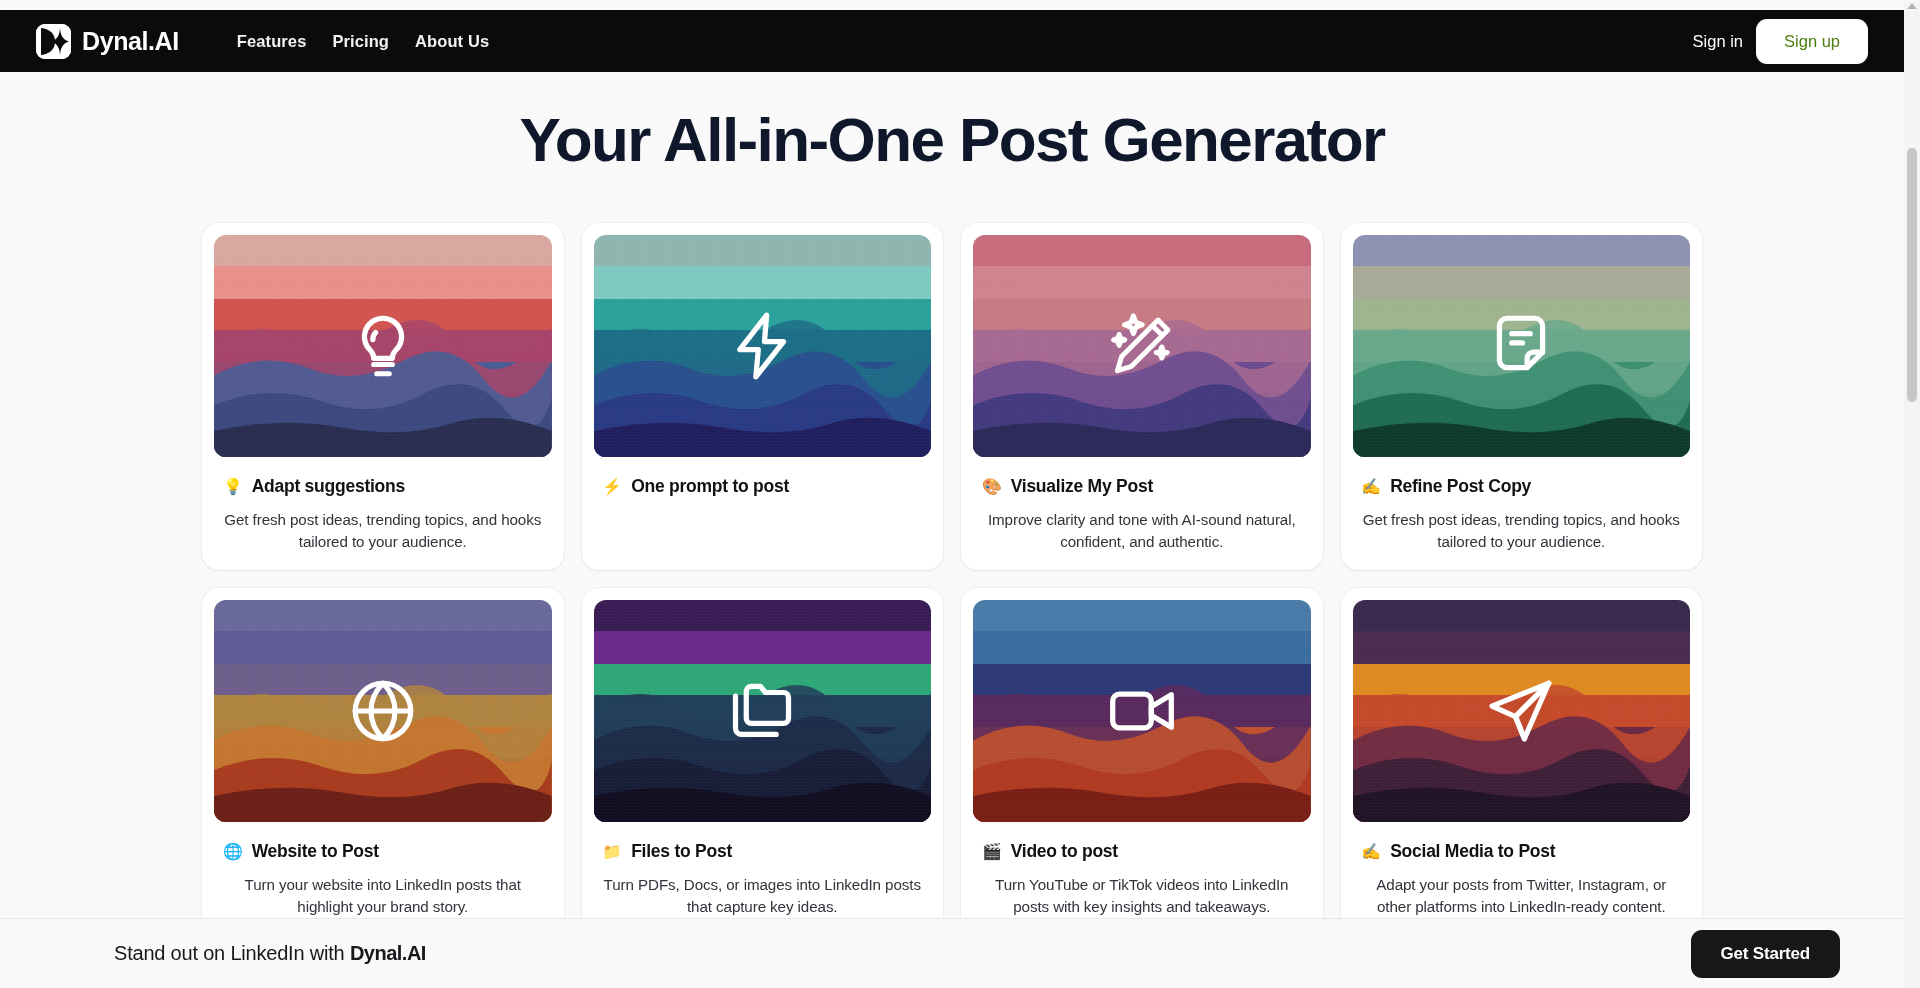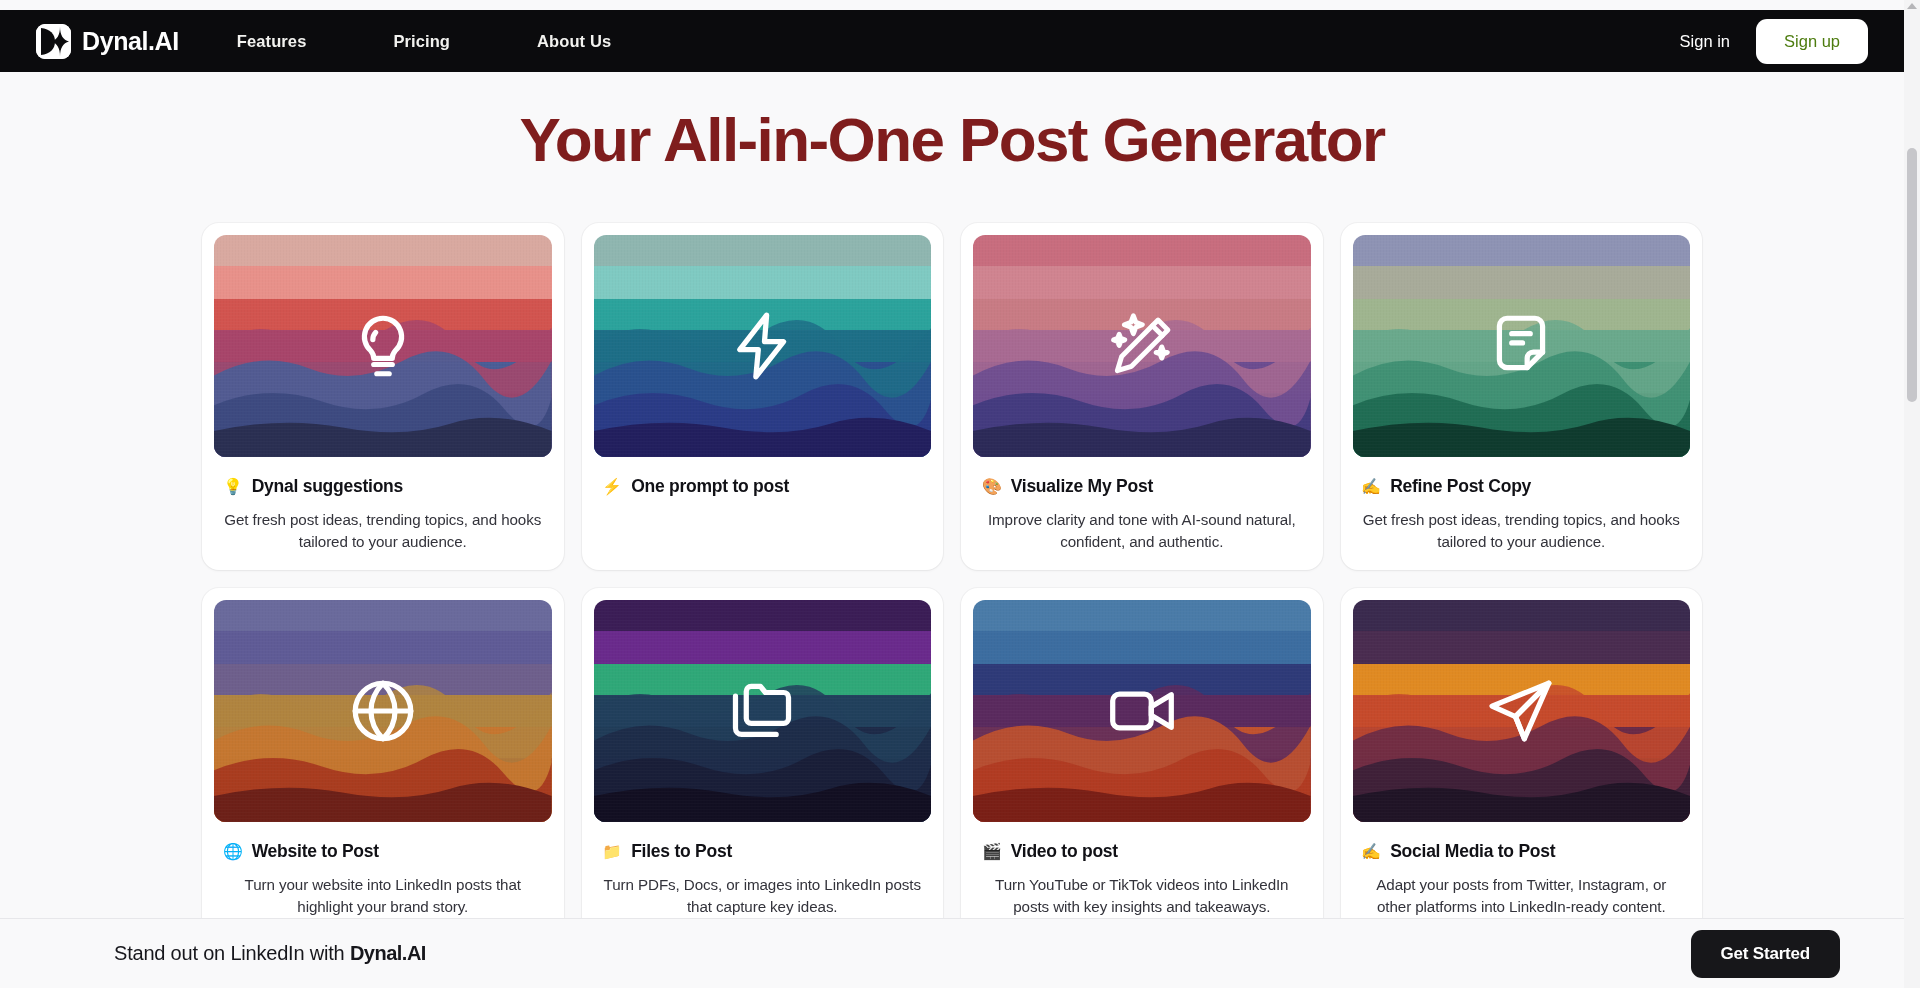--- a/index.html
+++ b/index.html
@@ -60,37 +60,37 @@
   .brand-name {
     color: #ffffff;
     font-size: 25px;
     font-weight: bold;
     letter-spacing: -0.4px;
   }
 
   .nav {
     display: flex;
     align-items: center;
-    gap: 87px;
+    gap: 26px;
   }
 
   .nav-link {
     color: #f2f2ef;
     font-size: 16.5px;
     font-weight: bold;
     letter-spacing: 0.1px;
     cursor: pointer;
     white-space: nowrap;
   }
 
   .header-right {
     margin-left: auto;
     display: flex;
     align-items: center;
-    gap: 26px;
+    gap: 13px;
   }
 
   .signin-link {
     color: #ffffff;
     font-size: 16.5px;
     font-weight: 500;
     cursor: pointer;
     white-space: nowrap;
   }
 
@@ -114,21 +114,21 @@
     width: 1904px;
     height: 846px;
     background: #f9f9fa;
     overflow: hidden;
   }
 
   .page-title {
     text-align: center;
     font-size: 62px;
     font-weight: bold;
-    color: #7f1d1d;
+    color: #0f172a;
     letter-spacing: -1.6px;
     margin-top: 32px;
   }
 
   .cards-wrap {
     width: 1500px;
     margin: 48px auto 0;
   }
 
   .card-grid {
@@ -307,21 +307,21 @@
             <div class="grain"></div>
             <span class="glyph"><svg viewBox="0 0 24 24" fill="none" stroke="currentColor" stroke-width="1.7" stroke-linecap="round" stroke-linejoin="round">
                 <path d="M9 18h6"></path>
                 <path d="M10 21h4"></path>
                 <path d="M12 3a6 6 0 0 0-4 10.5c.6.7 1 1.5 1 2.5h6c0-1 .4-1.8 1-2.5A6 6 0 0 0 12 3z"></path>
                 <path d="M9.6 7.6a3.4 3.4 0 0 0-.9 2.3"></path>
               </svg></span>
           </div>
           <div class="card-title">
             <span class="card-emoji">💡</span>
-            <span>Dynal suggestions</span>
+            <span>Adapt suggestions</span>
           </div>
           <div class="card-desc">Get fresh post ideas, trending topics, and hooks tailored to your audience.</div>
         </div>
         <div class="card">
           <div class="card-media" style="background:linear-gradient(180deg, #8fb6b0 0%, #8fb6b0 14%, #7fcac2 14%, #7fcac2 29%, #2ba39c 29%, #2ba39c 43%, #1d6f87 43%, #1d6f87 57%, #2a4f8f 57%, #2a4f8f 71%, #2a3a86 71%, #2a3a86 86%, #221f5e 86%, #221f5e 100%)">
             <div class="bands">
     <svg xmlns="http://www.w3.org/2000/svg" viewBox="0 0 100 60" preserveAspectRatio="none" style="position:absolute;inset:0;width:100%;height:100%">
       <path d="M0 30 Q 12 22 24 28 T 50 26 T 74 31 T 100 25 L100 60 L0 60 Z" fill="#1d6f87" opacity=".85"></path>
       <path d="M0 38 Q 14 31 28 36 T 56 34 T 80 39 T 100 34 L100 60 L0 60 Z" fill="#2a4f8f" opacity=".9"></path>
       <path d="M0 46 Q 16 40 32 45 T 62 43 T 86 47 T 100 44 L100 60 L0 60 Z" fill="#2a3a86" opacity=".95"></path>

